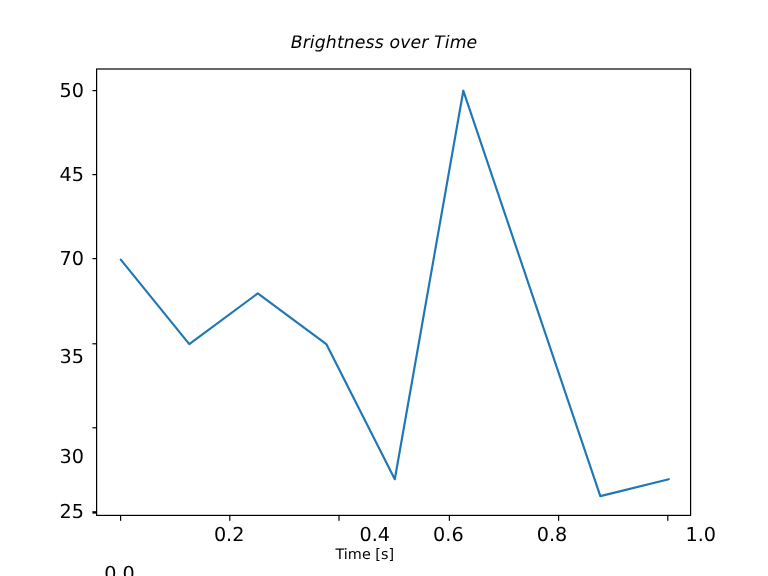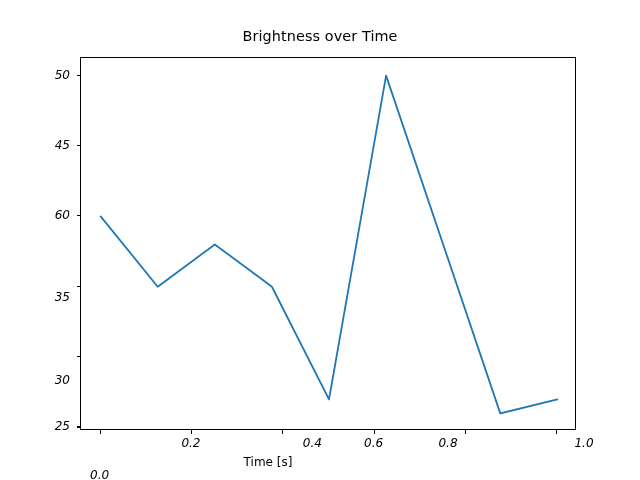--- a/index.html
+++ b/index.html
@@ -22,20 +22,21 @@
   }
   #chart-title {
     position: absolute;
     left: 0;
     top: 28px;
     width: 640px;
     text-align: center;
     font-size: 14.4px;
     color: #000000;
     letter-spacing: 0.1px;
+    font-style: italic;
   }
   
   #plot-area {
     position: absolute;
     left: 80px;
     top: 57px;
     width: 496px;
     height: 373px;
     box-sizing: border-box;
     border: 1.1px solid #000000;
@@ -44,24 +45,23 @@
   #plot-svg {
     position: absolute;
     left: 0;
     top: 0;
     width: 496px;
     height: 373px;
     display: block;
   }
   .tick-label {
     position: absolute;
-    font-size: 12px;
+    font-size: 16px;
     color: #000000;
     white-space: nowrap;
-    font-style: italic;
   }
   .xtick-label {
     transform: translateX(-50%);
     top: 436px;
   }
   .ytick-label {
     transform: translateY(-50%);
     text-align: right;
     width: 40px;
     left: 30px;
@@ -81,20 +81,21 @@
     left: 76.5px;
   }
   #xlabel {
     position: absolute;
     left: 0;
     top: 455px;
     width: 536px;
     text-align: center;
     font-size: 12px;
     color: #000000;
+    padding-left: 36px;
   }
   #ylabel-wrap {
     position: absolute;
     left: 36px;
     top: 57px;
     width: 20px;
     height: 373px;
   }
 </style>
 </head>
@@ -124,28 +125,28 @@
       <div class="tickmark ytickmark" style="top: 285.73px;"></div>
       <div class="tickmark ytickmark" style="top: 215.35px;"></div>
       <div class="tickmark ytickmark" style="top: 144.97px;"></div>
       <div class="tickmark ytickmark" style="top: 74.59px;"></div>
     </div>
   <div id="xtick-labels">
       <div class="tick-label xtick-label" style="left: 99.64px; margin-top: 32px;">0.0</div>
       <div class="tick-label xtick-label" style="left: 190.98px; text-align: center;">0.2</div>
       <div class="tick-label xtick-label" style="left: 282.33px; margin-left: 30px;">0.4</div>
       <div class="tick-label xtick-label" style="left: 373.67px;">0.6</div>
-      <div class="tick-label xtick-label" style="left: 448px;">0.8</div>
+      <div class="tick-label xtick-label" style="left: 460px;">0.8</div>
       <div class="tick-label xtick-label" style="left: 584px;">1.0</div>
     </div>
   <div id="ytick-labels">
       <div class="tick-label ytick-label" style="top: 426.48px;">25</div>
       <div class="tick-label ytick-label" style="top: 356.1px; margin-top: 24px;">30</div>
       <div class="tick-label ytick-label" style="top: 285.73px; margin-top: 11px;">35</div>
-      <div class="tick-label ytick-label" style="top: 215.35px;">60</div>
+      <div class="tick-label ytick-label" style="top: 215.35px;">70</div>
       <div class="tick-label ytick-label" style="top: 144.97px; text-align: right;">45</div>
       <div class="tick-label ytick-label" style="top: 74.59px;">50</div>
     </div>
 
   <div id="xlabel">Time [s]</div>
 
   <div id="ylabel-wrap">
     
   </div>
 

